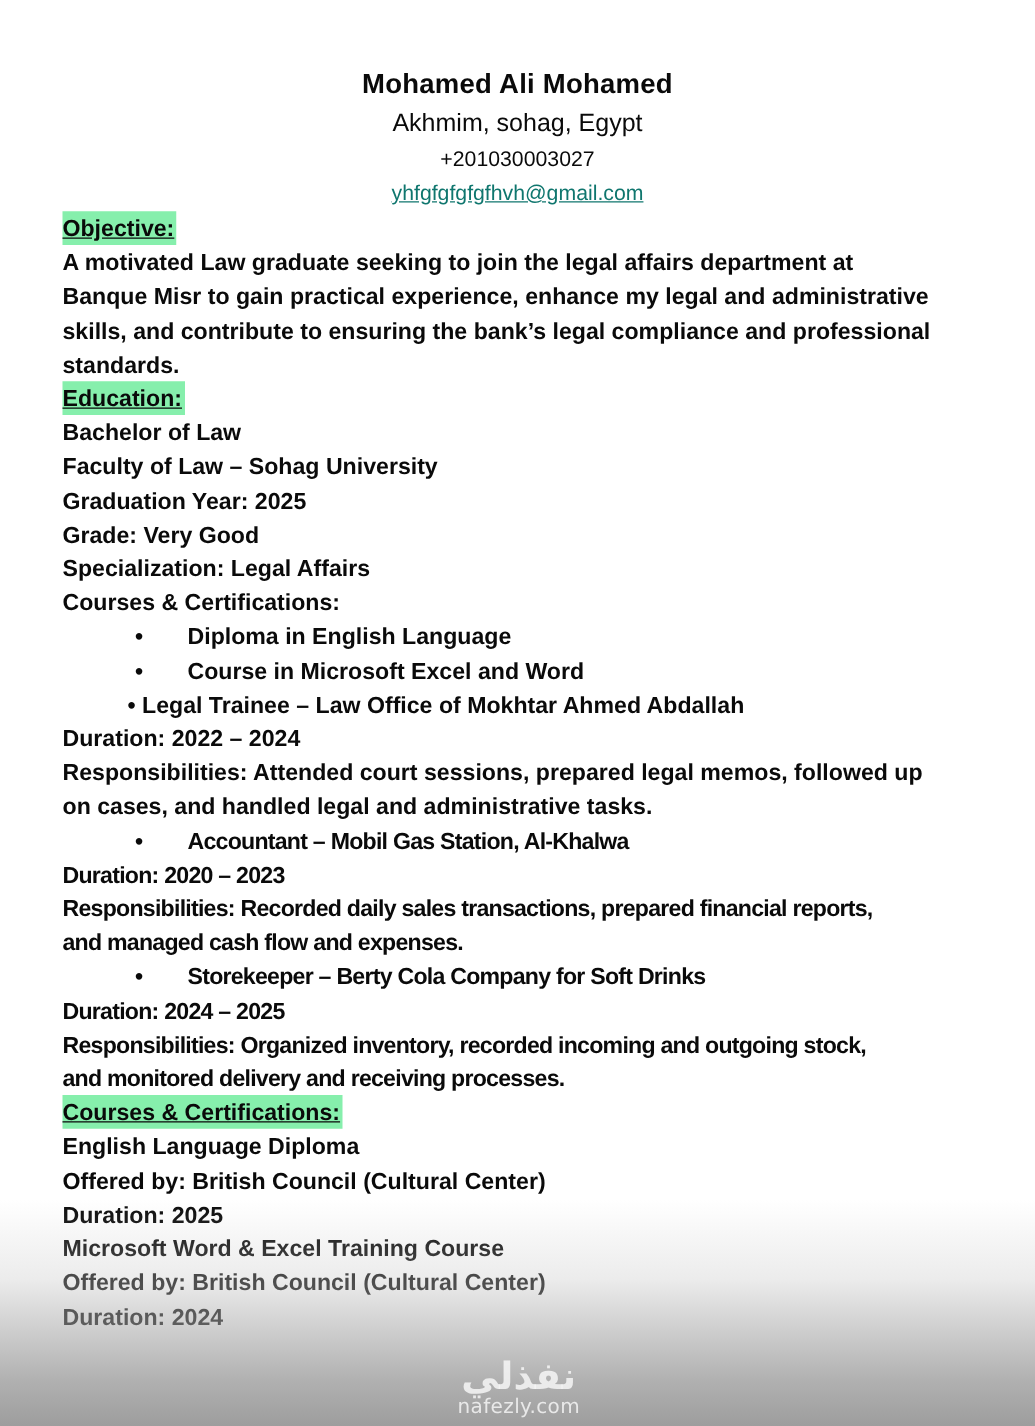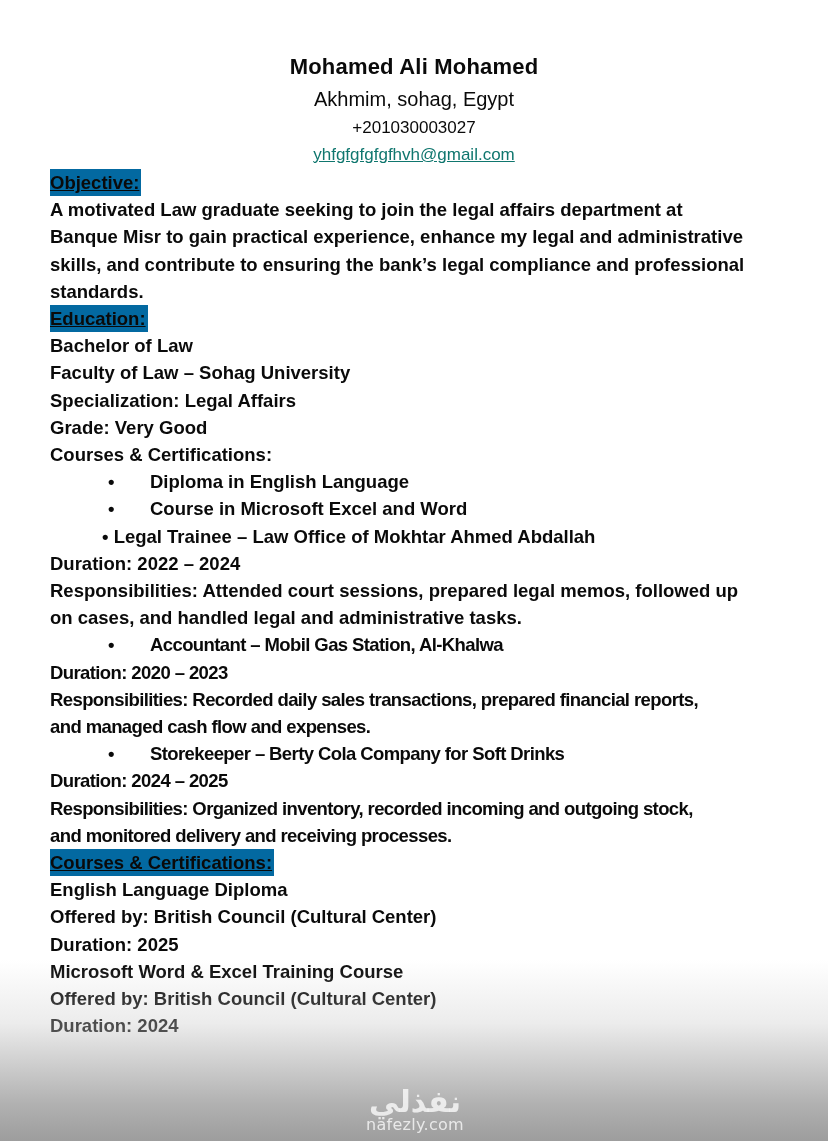--- a/index.html
+++ b/index.html
@@ -13,21 +13,21 @@
     .header { position: absolute; left: 0; top: 50px; width: 828px; text-align: center; }
     .name { font-size: 22px; font-weight: bold; line-height: 34px; letter-spacing: 0.2px; }
     .addr { font-size: 20px; line-height: 30px; }
     .phone { font-size: 17px; line-height: 28px; }
     .email { font-size: 17px; line-height: 26px; color: #0f766e; text-decoration: underline; cursor: pointer; }
     .body-text {
       position: absolute; left: 50px; top: 169px; width: 740px;
       font-size: 18.5px; font-weight: bold; line-height: 27.2px;
     }
     .line { white-space: nowrap; }
-    .heading { display: inline-block; background: #0369a1; text-decoration: underline; padding-right: 2px; }
+    .heading { display: inline-block; background: #86efac; text-decoration: underline; padding-right: 2px; }
     .bullet-tab { padding-left: 58px; }
     .bullet-tab .dot { display: inline-block; width: 42px; margin-left: -0px; }
     .bullet-inline { padding-left: 52px; }
     .condensed { font-family: "Liberation Sans", sans-serif; letter-spacing: -0.6px; }
     .overlay {
       position: absolute; left: 0; top: 960px; width: 828px; height: 181px;
       background: linear-gradient(to bottom, rgba(255,255,255,0) 0%, rgba(200,200,200,0.35) 35%, rgba(150,150,150,0.75) 80%, rgba(140,140,140,0.85) 100%);
       pointer-events: none;
     }
     .watermark {
@@ -57,22 +57,23 @@
     <div class="line">A motivated Law graduate seeking to join the legal affairs department at</div>
     <div class="line">Banque Misr to gain practical experience, enhance my legal and administrative</div>
     <div class="line">skills, and contribute to ensuring the bank’s legal compliance and professional</div>
     <div class="line">standards.</div>
 
     <div class="line">
       <span class="heading">Education:</span>
     </div>
     <div class="line">Bachelor of Law</div>
     <div class="line">Faculty of Law – Sohag University</div>
+    <div class="line">Graduation Year: 2025</div>
+    <div class="line">Grade: Very Good</div>
     <div class="line">Specialization: Legal Affairs</div>
-    <div class="line">Grade: Very Good</div>
     <div class="line">Courses &amp; Certifications:</div>
     <div class="line bullet-tab">
       <span class="dot">•</span><span>Diploma in English Language</span>
     </div>
     <div class="line bullet-tab">
       <span class="dot">•</span><span>Course in Microsoft Excel and Word</span>
     </div>
 
 
     <div class="line bullet-inline">

